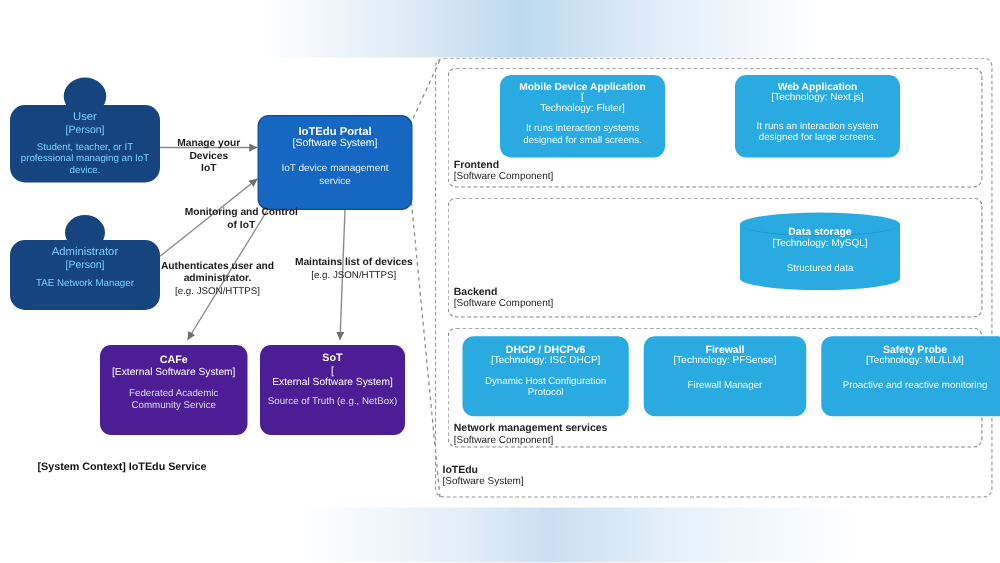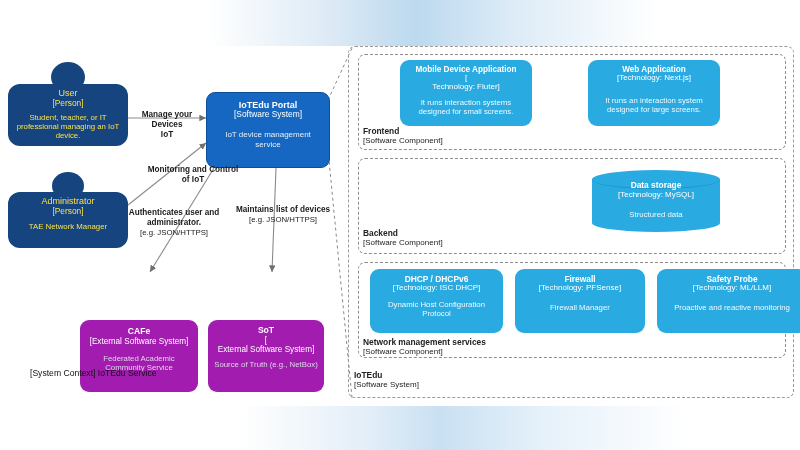--- a/index.html
+++ b/index.html
@@ -24,24 +24,24 @@
         text-align:center;color:#ffffff;}
   .node .ttl{font-weight:bold;line-height:1.12;}
   .node .sub{font-weight:normal;line-height:1.12;}
   .node .desc{font-weight:normal;line-height:1.15;color:#e8eef6;}
 
   
   .person{position:absolute;}
   .person .head{position:absolute;left:50%;transform:translateX(-50%);
       background:#15447E;border-radius:50%;}
   .person .body{position:absolute;left:0;right:0;bottom:0;background:#15447E;
-      border-radius:12px;color:#fde047;text-align:center;box-sizing:border-box;
+      border-radius:12px;color:#7dd3fc;text-align:center;box-sizing:border-box;
       display:flex;flex-direction:column;justify-content:flex-start;align-items:center;}
   .sys-portal{background:#1667C1;border:1px solid #0f4f98;}
-  .sys-ext{background:#a21caf;margin-top:44px;}
+  .sys-ext{background:#4c1d95;}
   .comp{background:#29ABE2;}
 
   
   .cyl{position:absolute;box-sizing:border-box;}
   .cyl .body{position:absolute;left:0;right:0;top:9px;bottom:9px;background:#29ABE2;}
   .cyl .top{position:absolute;left:0;right:0;top:0;height:18px;background:#29ABE2;
       border-radius:50%/50%;border-bottom:1px solid #1d96c9;}
   .cyl .bot{position:absolute;left:0;right:0;bottom:0;height:18px;background:#29ABE2;
       border-radius:50%/50%;}
   .cyl .txt{position:absolute;left:0;right:0;top:0;bottom:0;color:#fff;text-align:center;
@@ -54,21 +54,21 @@
   .cont-label .cl-t{font-weight:bold;}
   .cont-label .cl-s{font-weight:normal;}
 
   
   .elabel{position:absolute;text-align:center;color:#1a1a1a;line-height:1.22;}
   .elabel .l1{font-weight:bold;}
   .elabel .l2{font-weight:normal;}
 
   
   .caption{position:absolute;left:2px;top:368px;width:270px;color:#101010;line-height:1.26;}
-  .caption .c-t{font-weight:normal;font-size:8.6px;padding-left:28px;}
+  .caption .c-t{font-weight:bold;font-size:8.6px;padding-left:28px;}
   .caption .c-b{font-weight:normal;font-size:8.4px;}
 
   svg.edges{position:absolute;left:0;top:0;width:800px;height:450px;pointer-events:none;}
 </style>
 </head>
 <body>
 
 <div id="stage">
 
   <div class="band band-top"></div>

